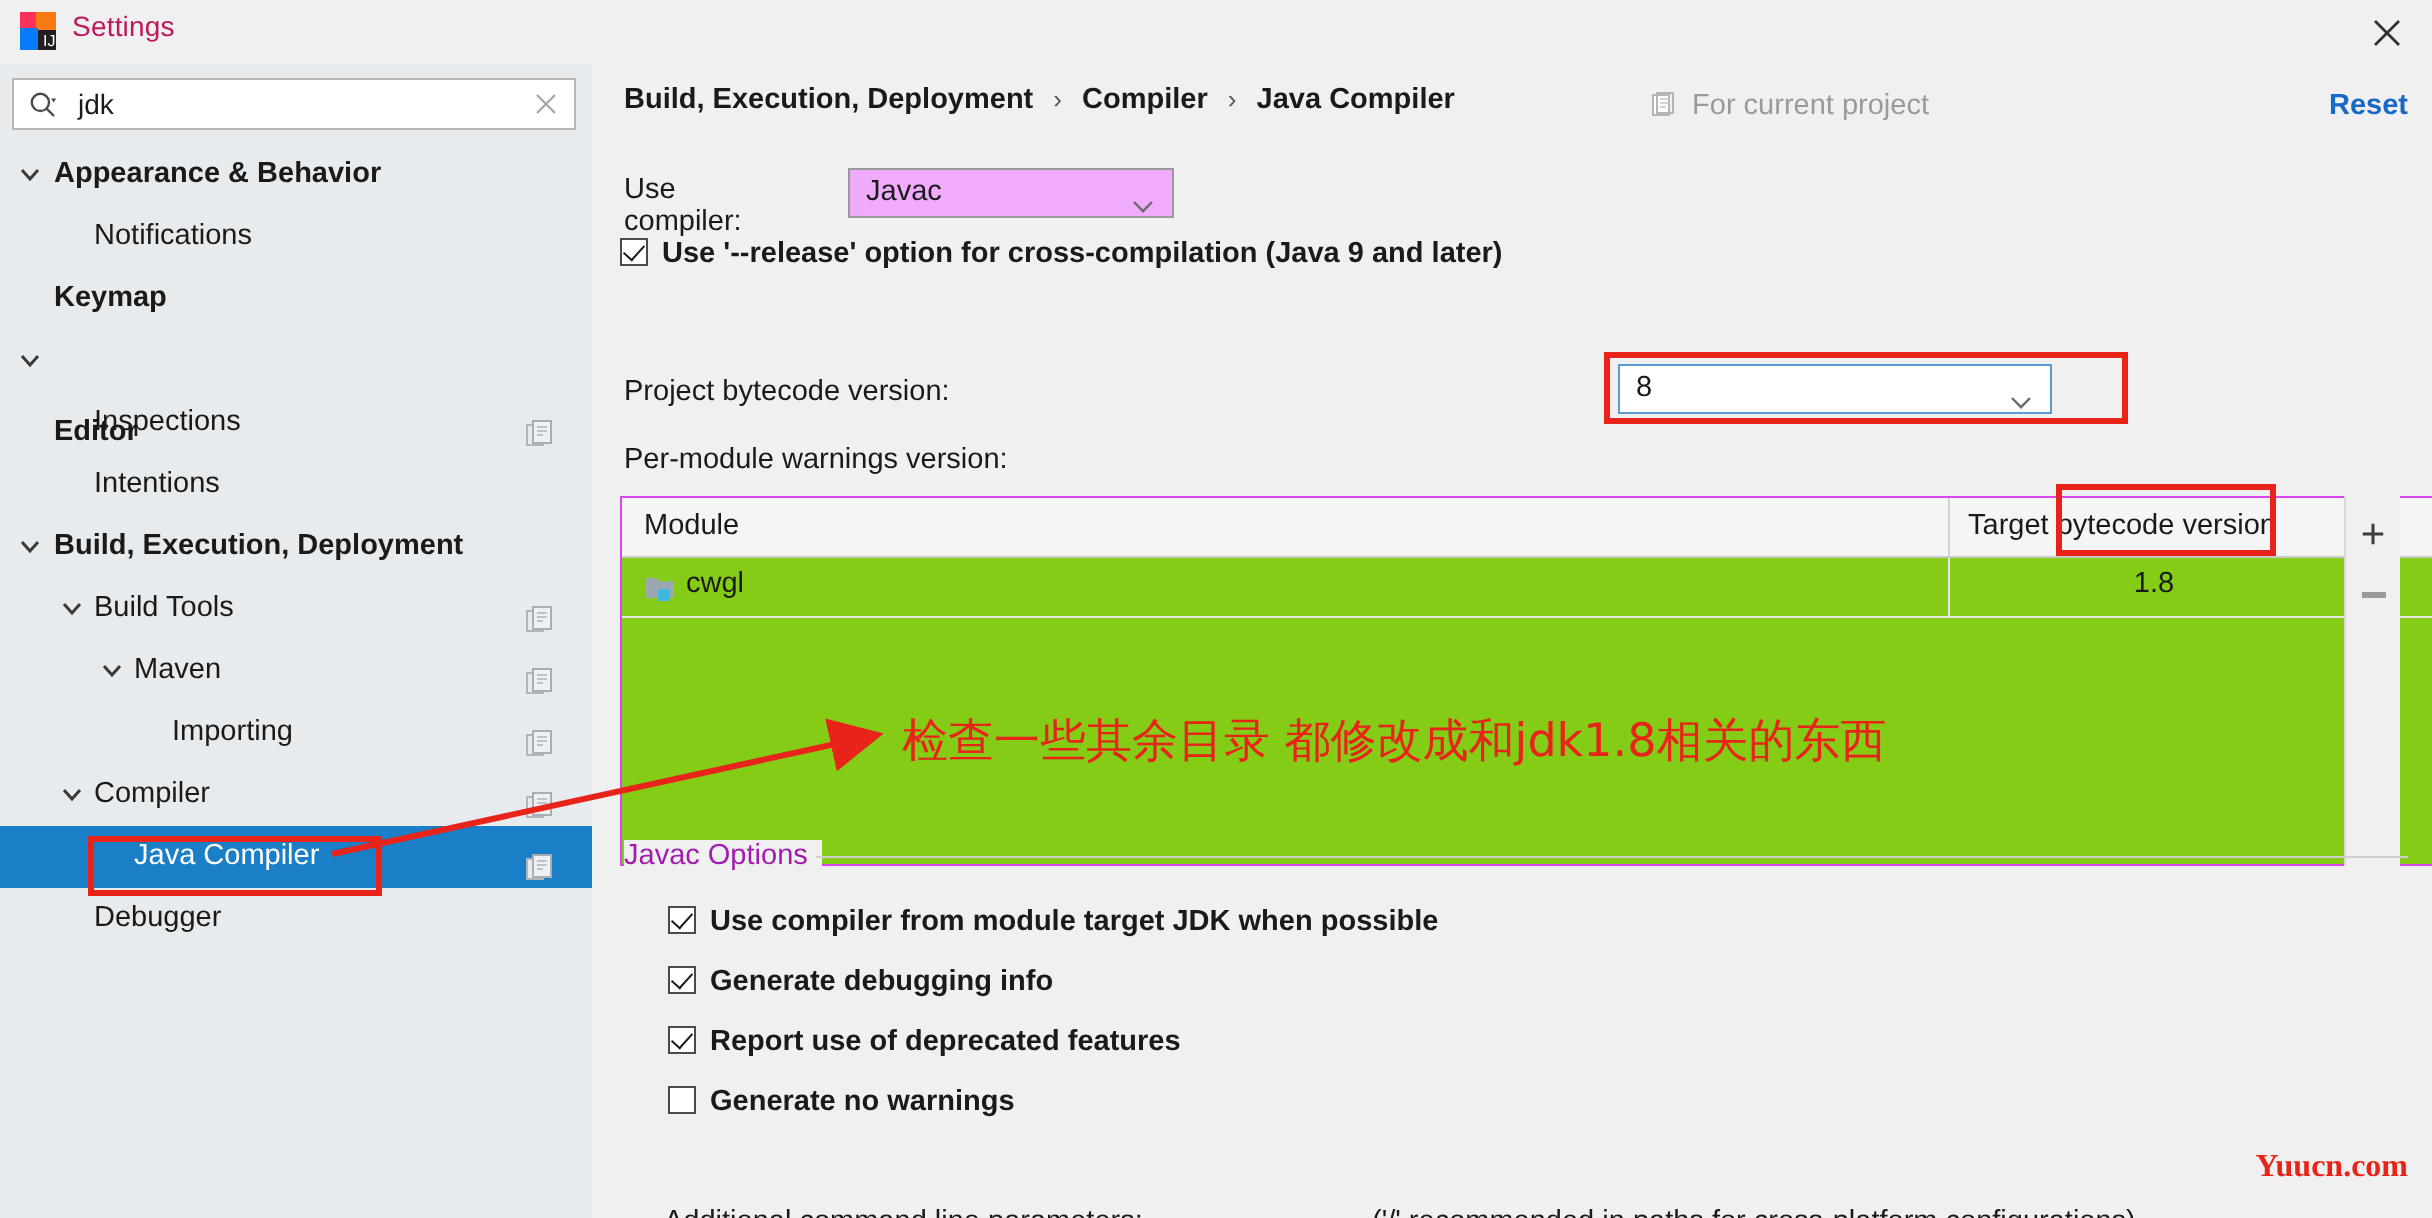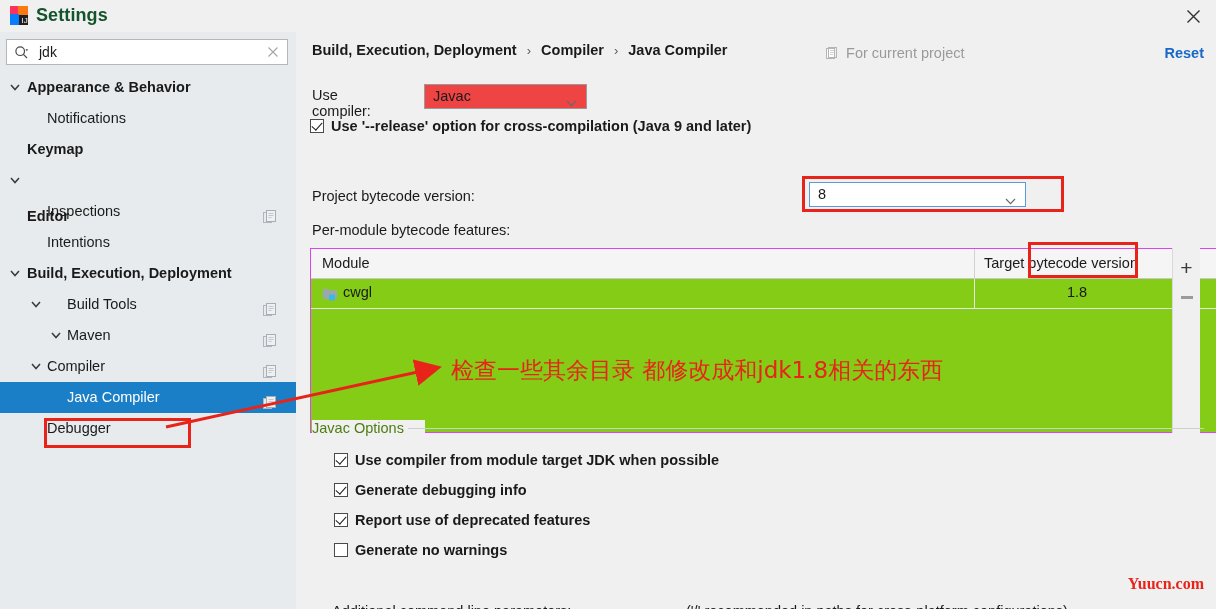--- a/index.html
+++ b/index.html
@@ -8,21 +8,21 @@
     background:#f0f0f0;
     font-family:"Liberation Sans","DejaVu Sans",sans-serif;
     font-size:14px;color:#1a1a1a;
     -webkit-font-smoothing:antialiased;
   }
   .app{position:relative;width:1216px;height:609px;background:#f0f0f0;}
 
   
   .titlebar{position:absolute;left:0;top:0;width:1216px;height:32px;background:#f0f0f0;}
   .title-icon{position:absolute;left:9px;top:5px;width:20px;height:21px;}
-  .title-text{position:absolute;left:36px;top:5px;font-size:18px;color:#14532d;letter-spacing:.1px;font-weight:bold;}
+  .title-text{position:absolute;left:36px;top:5px;font-size:14px;color:#be185d;letter-spacing:.1px;}
   .close-btn{position:absolute;right:0;top:0;width:46px;height:32px;display:flex;align-items:center;justify-content:center;}
   .close-btn svg{display:block;}
 
   
   .sidebar{position:absolute;left:0;top:32px;width:296px;height:577px;background:#e7ebee;}
   .search-wrap{position:absolute;left:6px;top:7px;width:282px;height:26px;background:#ffffff;border:1px solid #b6b6b6;box-sizing:border-box;}
   .search-icon{position:absolute;left:7px;top:5px;width:16px;height:16px;}
   .search-val{position:absolute;left:32px;top:4px;font-size:14px;color:#1a1a1a;}
   .search-clear{position:absolute;right:7px;top:5px;width:14px;height:14px;}
 
@@ -39,21 +39,21 @@
   .main{position:absolute;left:296px;top:32px;width:920px;height:577px;background:#f0f0f0;}
 
   .crumbs{position:absolute;left:16px;top:10px;font-size:14.5px;font-weight:bold;color:#1a1a1a;white-space:nowrap;}
   .crumbs .sep{font-weight:normal;color:#5a5a5a;margin:0 6px;font-size:13px;}
   .forproj{position:absolute;left:530px;top:13px;font-size:14.5px;color:#9a9a9a;white-space:nowrap;}
   .forproj .ficon{display:inline-block;width:12px;height:13px;vertical-align:-2px;margin-right:4px;}
   .reset{position:absolute;right:12px;top:13px;font-size:14.5px;font-weight:bold;color:#1868c7;}
 
   .row-usecomp{position:absolute;left:16px;top:52px;}
   .lbl-usecomp{position:absolute;left:0;top:3px;font-size:14.5px;}
-  .combo-javac{position:absolute;left:112px;top:0;width:163px;height:25px;background:#ef4444;border:1px solid #9a9a9a;box-sizing:border-box;}
+  .combo-javac{position:absolute;left:112px;top:0;width:163px;height:25px;background:#f0abfc;border:1px solid #9a9a9a;box-sizing:border-box;}
   .combo-javac .cv{position:absolute;left:8px;top:3px;font-size:14.5px;}
   .chev{position:absolute;right:9px;top:9px;}
 
   .cb-release{position:absolute;left:14px;top:86px;}
   .cbox{display:inline-block;width:14px;height:14px;border:1px solid #4a4a4a;background:#fff;box-sizing:border-box;vertical-align:-2px;position:relative;}
   .cbox.on::after{content:"";position:absolute;left:3px;top:0px;width:5px;height:9px;border:solid #1a1a1a;border-width:0 1.6px 1.6px 0;transform:rotate(42deg);}
   .cb-label{font-size:14.5px;margin-left:7px;font-weight:bold;}
 
   .lbl-pbv{position:absolute;left:16px;top:156px;font-size:14.5px;text-align:center;}
   .redbox-pbv{position:absolute;left:506px;top:144px;width:262px;height:36px;border:3px solid #e8241a;box-sizing:border-box;}
@@ -74,21 +74,21 @@
   .tr-div{position:absolute;left:663px;top:0;width:1px;height:29px;background:#e6e6e6;}
   .tgt-val{position:absolute;left:673px;top:5px;width:186px;text-align:center;font-size:14.5px;}
   .redbox-18{position:absolute;left:1028px;top:242px;width:110px;height:36px;border:3px solid #e8241a;box-sizing:border-box;z-index:6;}
 
   .sidebtns{position:absolute;left:876px;top:216px;width:28px;height:185px;background:#f0f0f0;border-left:1px solid #d8d8d8;box-sizing:border-box;}
   .btn-plus{position:absolute;left:0;top:6px;width:27px;height:26px;display:flex;align-items:center;justify-content:center;font-size:21px;color:#3c3c3c;line-height:1;}
   .btn-minus{position:absolute;left:0;top:36px;width:27px;height:26px;display:flex;align-items:center;justify-content:center;}
   .btn-minus i{display:block;width:12px;height:3px;background:#9b9b9b;}
 
   
-  .grp-title{position:absolute;left:16px;top:388px;font-size:14.5px;color:#4d7c0f;background:#f0f0f0;padding-right:21px;}
+  .grp-title{position:absolute;left:16px;top:388px;font-size:14.5px;color:#a21caf;background:#f0f0f0;padding-right:7px;}
   .grp-line{position:absolute;left:112px;top:396px;right:12px;height:1px;background:#cfcfcf;}
 
   .opt{position:absolute;left:38px;}
   .opt .cb-label{font-size:14.5px;}
 
   .lbl-addparams{position:absolute;left:36px;top:571px;font-size:14.5px;}
   .lbl-hint{position:absolute;left:390px;top:571px;font-size:14.5px;}
 
   .watermark{position:absolute;right:12px;top:543px;font-size:16px;font-weight:bold;color:#e8241a;font-family:"Liberation Serif","DejaVu Serif",serif;}
 
@@ -173,32 +173,40 @@
         <div class="tnode bold">
           <span class="arrow" style="left: 9px;"><svg width="12" height="31" viewBox="0 0 12 31">
               <path d="M2 13 L6 17.5 L10 13" stroke="#3a3a3a" stroke-width="1.5" fill="none"></path>
             </svg></span>
           <span class="lbl" style="left: 27px;">Build, Execution, Deployment</span>
         </div>
         <div class="tnode">
           <span class="arrow" style="left: 30px;"><svg width="12" height="31" viewBox="0 0 12 31">
               <path d="M2 13 L6 17.5 L10 13" stroke="#3a3a3a" stroke-width="1.5" fill="none"></path>
             </svg></span>
-          <span class="lbl" style="left: 47px; margin-left: 20px;">Build Tools</span>
+          <span class="lbl" style="left: 47px;">Build Tools</span>
           <span class="copyicon"><svg width="14" height="14" viewBox="0 0 14 14">
               <rect x="0.5" y="2.5" width="8" height="10" stroke="#b0b6ba" stroke-width="1" fill="#e7ebee"></rect>
               <rect x="3.5" y="0.5" width="9" height="11" stroke="#a8aeb2" stroke-width="1" fill="#eef1f3"></rect>
               <path d="M5.5 3.5 h5 M5.5 5.5 h5 M5.5 7.5 h3" stroke="#bdc3c7" stroke-width="0.9"></path>
             </svg></span>
         </div>
         <div class="tnode">
           <span class="arrow" style="left: 50px;"><svg width="12" height="31" viewBox="0 0 12 31">
               <path d="M2 13 L6 17.5 L10 13" stroke="#3a3a3a" stroke-width="1.5" fill="none"></path>
             </svg></span>
           <span class="lbl" style="left: 67px;">Maven</span>
+          <span class="copyicon"><svg width="14" height="14" viewBox="0 0 14 14">
+              <rect x="0.5" y="2.5" width="8" height="10" stroke="#b0b6ba" stroke-width="1" fill="#e7ebee"></rect>
+              <rect x="3.5" y="0.5" width="9" height="11" stroke="#a8aeb2" stroke-width="1" fill="#eef1f3"></rect>
+              <path d="M5.5 3.5 h5 M5.5 5.5 h5 M5.5 7.5 h3" stroke="#bdc3c7" stroke-width="0.9"></path>
+            </svg></span>
+        </div>
+        <div class="tnode">
+          <span class="lbl" style="left: 86px;">Importing</span>
           <span class="copyicon"><svg width="14" height="14" viewBox="0 0 14 14">
               <rect x="0.5" y="2.5" width="8" height="10" stroke="#b0b6ba" stroke-width="1" fill="#e7ebee"></rect>
               <rect x="3.5" y="0.5" width="9" height="11" stroke="#a8aeb2" stroke-width="1" fill="#eef1f3"></rect>
               <path d="M5.5 3.5 h5 M5.5 5.5 h5 M5.5 7.5 h3" stroke="#bdc3c7" stroke-width="0.9"></path>
             </svg></span>
         </div>
         <div class="tnode">
           <span class="arrow" style="left: 30px;"><svg width="12" height="31" viewBox="0 0 12 31">
               <path d="M2 13 L6 17.5 L10 13" stroke="#3a3a3a" stroke-width="1.5" fill="none"></path>
             </svg></span>
@@ -266,21 +274,21 @@
     <div class="redbox-pbv"></div>
     <div class="combo-pbv">
       <span class="cv">8</span>
       <span class="chev">
         <svg width="11" height="7" viewBox="0 0 11 7">
             <path d="M1 1 L5.5 5.6 L10 1" stroke="#6a6a6a" stroke-width="1.2" fill="none"></path>
           </svg>
       </span>
     </div>
 
-    <span class="lbl-pmbv">Per-module bytecode features:</span>
+    <span class="lbl-pmbv">Per-module warnings version:</span>
 
     <div class="tablebox">
       <div class="thead">
         <span class="th-mod">Module</span>
         <span class="th-div"></span>
         <span class="th-tgt">Target bytecode version</span>
       </div>
       <div class="trow">
         <span class="mod-icon">
           <svg width="16" height="16" viewBox="0 0 16 16">

